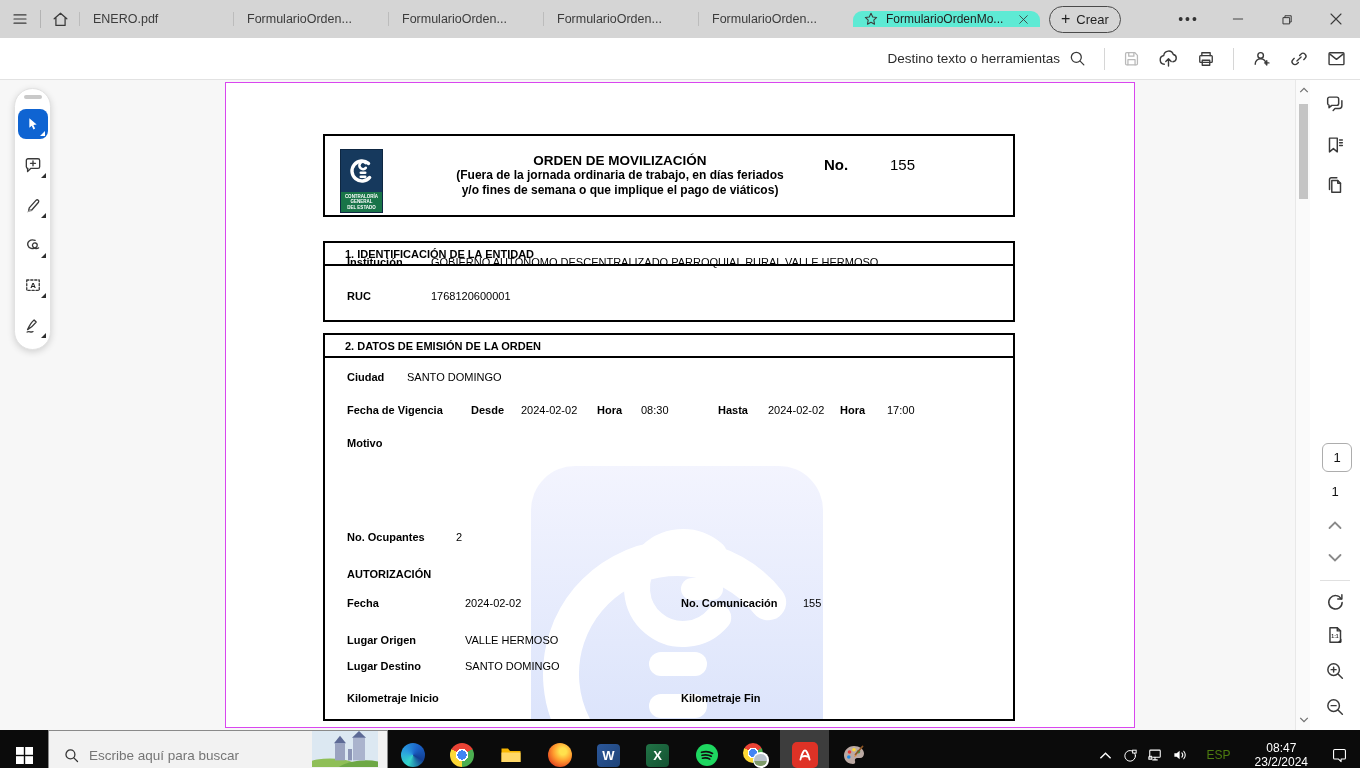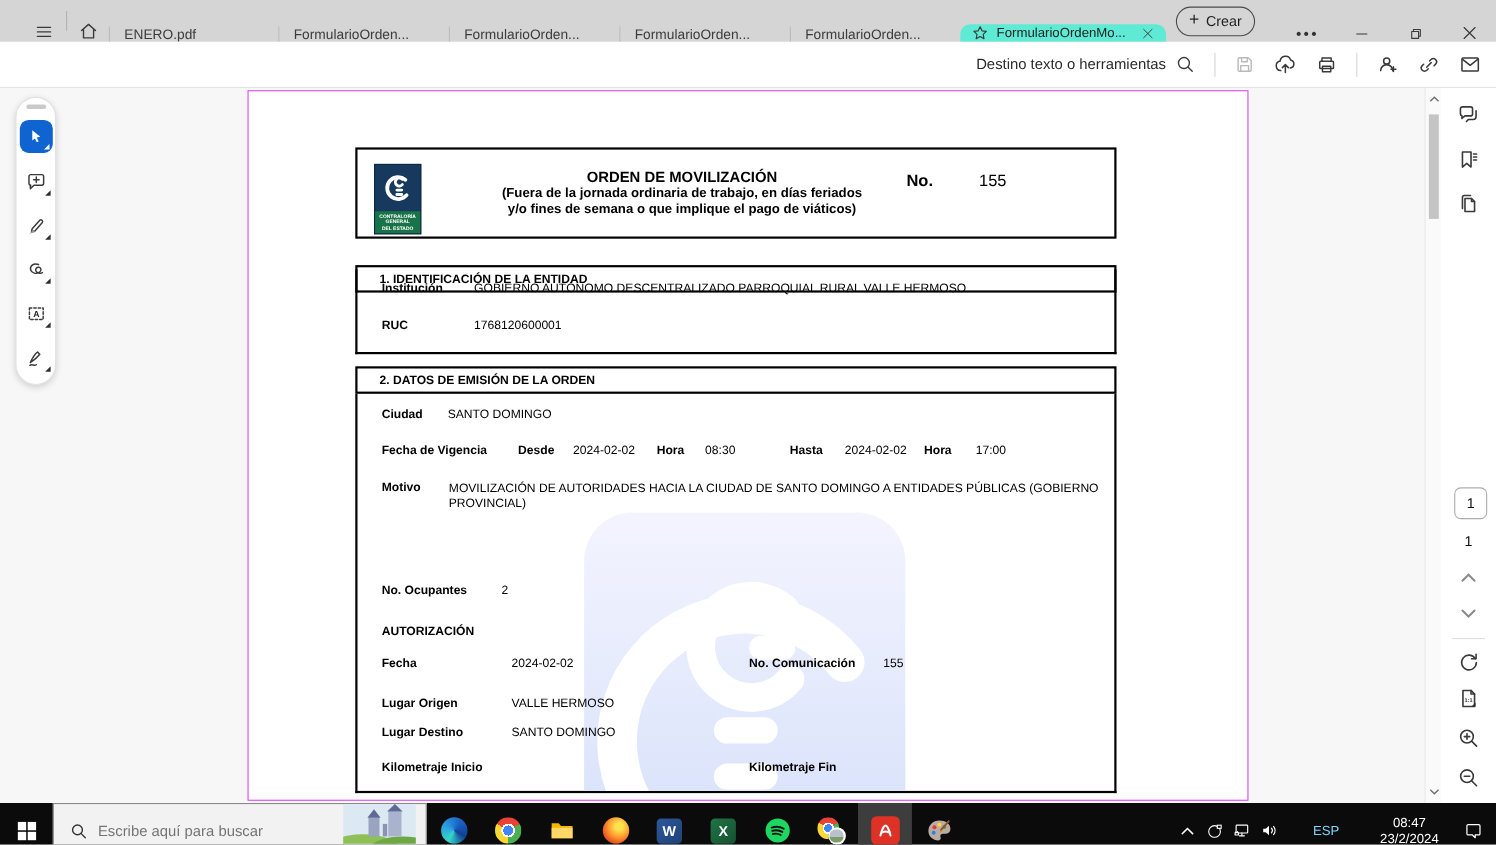--- a/index.html
+++ b/index.html
@@ -2,21 +2,21 @@
 <html><head>
 <meta charset="utf-8">
 <style>
   * { box-sizing: border-box; margin: 0; padding: 0; }
   html,body { width:1360px; height:768px; }
   body { font-family:"Liberation Sans", sans-serif; background:#fff; overflow:hidden; }
   #screen { position:relative; width:1360px; height:768px; overflow:hidden; background:#f7f7f7; }
 
   
   .titlebar { position:absolute; top:0; left:0; width:1360px; height:38px; background:#d5d5d5;
-              display:flex; align-items:flex-end;padding-left:20px; }
+              display:flex; align-items:center; }
   .tbtn { width:40px; display:flex; align-items:center; justify-content:center; cursor:pointer; }
   .vdiv { width:1px; height:18px; background:#b3b3b3; align-self:center; }
   .tab { width:155px; display:flex; align-items:center; padding-left:13px; font-size:12.5px;
          color:#3c3c3c; border-left:1px solid #bcbcbc; white-space:nowrap; overflow:hidden; cursor:pointer; }
   .tab.first { width:154px; }
   .tabactive { width:187px; background:#5eead4; border-radius:9px 9px 0 0; display:flex; align-items:center;
                gap:7px; padding:0 10px; font-size:12px; color:#222; cursor:pointer; }
   .tabactive .grow { flex:1; white-space:nowrap; overflow:hidden; }
   .crear { align-self:center; margin-left:9px; height:27px; border:1.5px solid #4a4a4a; border-radius:14px;
            display:flex; align-items:center; gap:6px; padding:0 11px; font-size:13px; color:#1f1f1f; cursor:pointer; }
@@ -92,21 +92,21 @@
   .tsearch .art { position:absolute; right:0; top:0; width:66px; height:36px; }
   .appslot { width:49px; display:flex; align-items:center; justify-content:center; position:relative; cursor:pointer; }
   .appslot.active { background:#3d3d3d; }
   .runline { position:absolute; bottom:0; left:9px; right:9px; height:2.5px; background:#7cb5e3; }
   .appslot.active .runline { left:1px; right:1px; }
   .cicon { width:24px; height:24px; border-radius:50%; }
   .sqicon { width:23px; height:23px; border-radius:4px; display:flex; align-items:center; justify-content:center;
             color:#fff; font-weight:bold; font-size:13px; }
   .tray { margin-left:auto; display:flex; align-items:center; }
   .trayic { width:25px; display:flex; justify-content:center; align-items:center; cursor:pointer; }
-  .esp { color:#7dd3fc; font-size:12px; margin:0 27px; cursor:pointer; }
+  .esp { color:#4d7c0f; font-size:12px; margin:0 14px; cursor:pointer; }
   .clock { color:#fff; font-size:12px; text-align:center; line-height:14.5px; margin:0 10px; cursor:pointer; }
   .notifslot { width:42px; display:flex; align-items:center; justify-content:center; cursor:pointer; }
 
   svg { display:block; }
   .ink { stroke:#3a3a3a; fill:none; stroke-width:1.6; stroke-linecap:round; stroke-linejoin:round; }
   .inkd { stroke:#b9b9b9; fill:none; stroke-width:1.6; stroke-linecap:round; stroke-linejoin:round; }
   .wink { stroke:#fff; fill:none; stroke-width:1.4; stroke-linecap:round; stroke-linejoin:round; }
 </style>
 </head>
 <body>
@@ -293,21 +293,20 @@
           <div class="lbl" style="left:146px;top:46px;">Desde</div>
           <div class="val" style="left:196px;top:46px;">2024-02-02</div>
           <div class="lbl" style="left:272px;top:46px;">Hora</div>
           <div class="val" style="left:316px;top:46px;">08:30</div>
           <div class="lbl" style="left:393px;top:46px;">Hasta</div>
           <div class="val" style="left:443px;top:46px;">2024-02-02</div>
           <div class="lbl" style="left:515px;top:46px;">Hora</div>
           <div class="val" style="left:562px;top:46px;">17:00</div>
 
           <div class="lbl" style="left:22px;top:79px;">Motivo</div>
-          <div class="val" style="left:83px;top:79px;width:596px;white-space:normal;line-height:14px;">MOVILIZACIÓN DE AUTORIDADES HACIA LA CIUDAD DE SANTO DOMINGO A ENTIDADES PÚBLICAS (GOBIERNO PROVINCIAL)</div>
 
           <div class="lbl" style="left:22px;top:173px;">No. Ocupantes</div>
           <div class="val" style="left:131px;top:173px;">2</div>
 
           <div class="lbl" style="left:22px;top:210px;">AUTORIZACIÓN</div>
 
           <div class="lbl" style="left:22px;top:239px;">Fecha</div>
           <div class="val" style="left:140px;top:239px;">2024-02-02</div>
           <div class="lbl" style="left:356px;top:239px;">No. Comunicación</div>
           <div class="val" style="left:478px;top:239px;">155</div>

